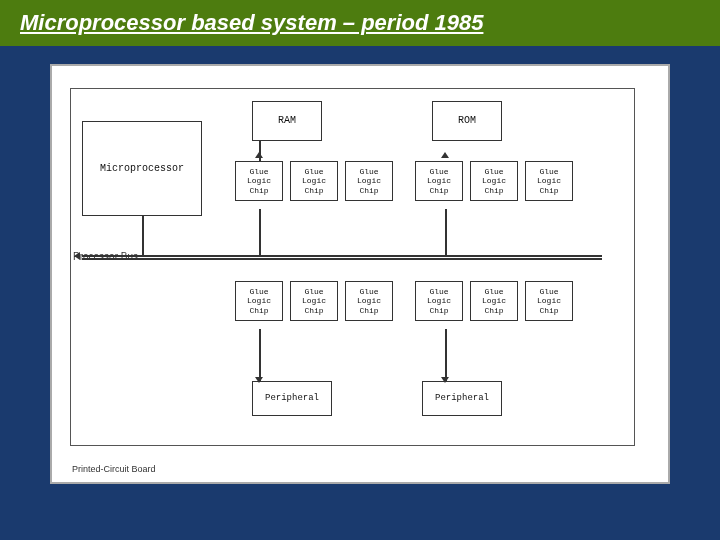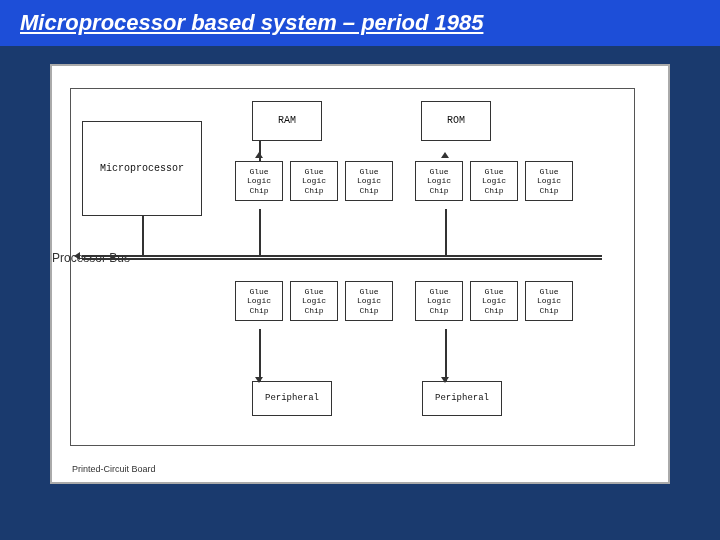--- a/index.html
+++ b/index.html
@@ -9,21 +9,21 @@
       background: #1a3a6e;
       font-family: Arial, sans-serif;
       overflow: hidden;
       display: flex;
       flex-direction: column;
       align-items: center;
     }
 
     #title-bar {
       width: 100%;
-      background: #1d4ed8;
+      background: #4d7c0f;
       padding: 10px 20px;
       display: flex;
       align-items: center;
     }
 
     #title-text {
       color: white;
       font-size: 22px;
       font-weight: bold;
       font-style: italic;
@@ -68,21 +68,21 @@
     #ram-box {
       left: 200px;
       top: 35px;
       width: 70px;
       height: 40px;
       font-size: 10px;
     }
 
     
     #rom-box {
-      left: 369px;
+      left: 380px;
       top: 35px;
       width: 70px;
       height: 40px;
       font-size: 10px;
     }
 
     
     #per1-box {
       left: 200px;
       top: 315px;
@@ -110,23 +110,23 @@
       position: absolute;
       bottom: 8px;
       left: 20px;
       font-size: 9px;
       color: #333;
     }
 
     
     #pb-label {
       position: absolute;
-      left: 0;
+      left: 21px;
       top: 185px;
-      font-size: 12px;
+      font-size: 10px;
       color: #333;
       white-space: nowrap;
     }
 
     
     .h-line {
       position: absolute;
       background: #333;
       height: 1.5px;
     }

